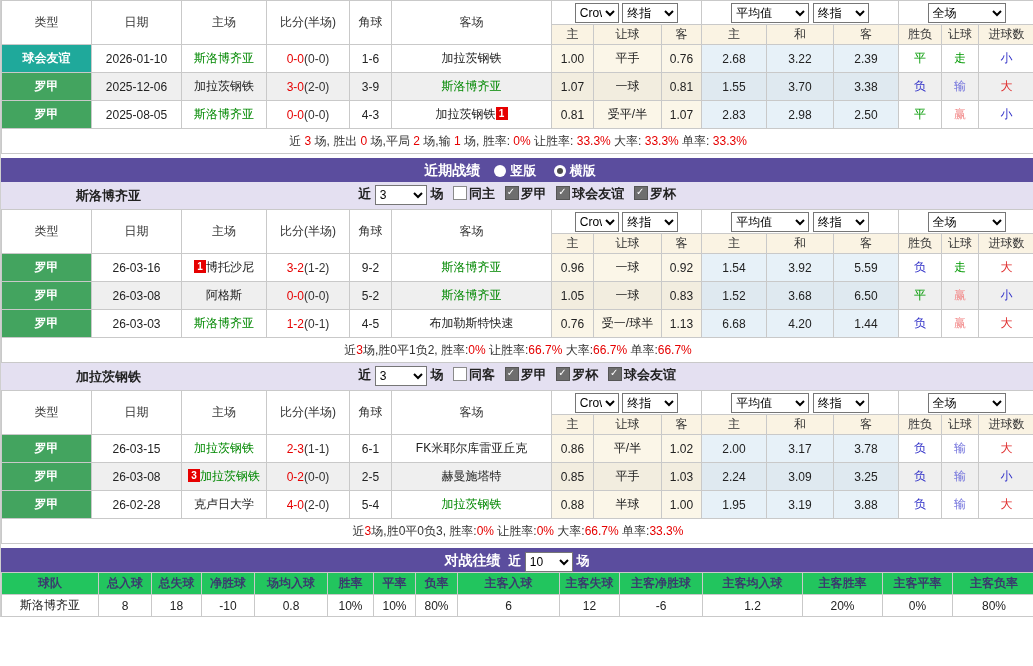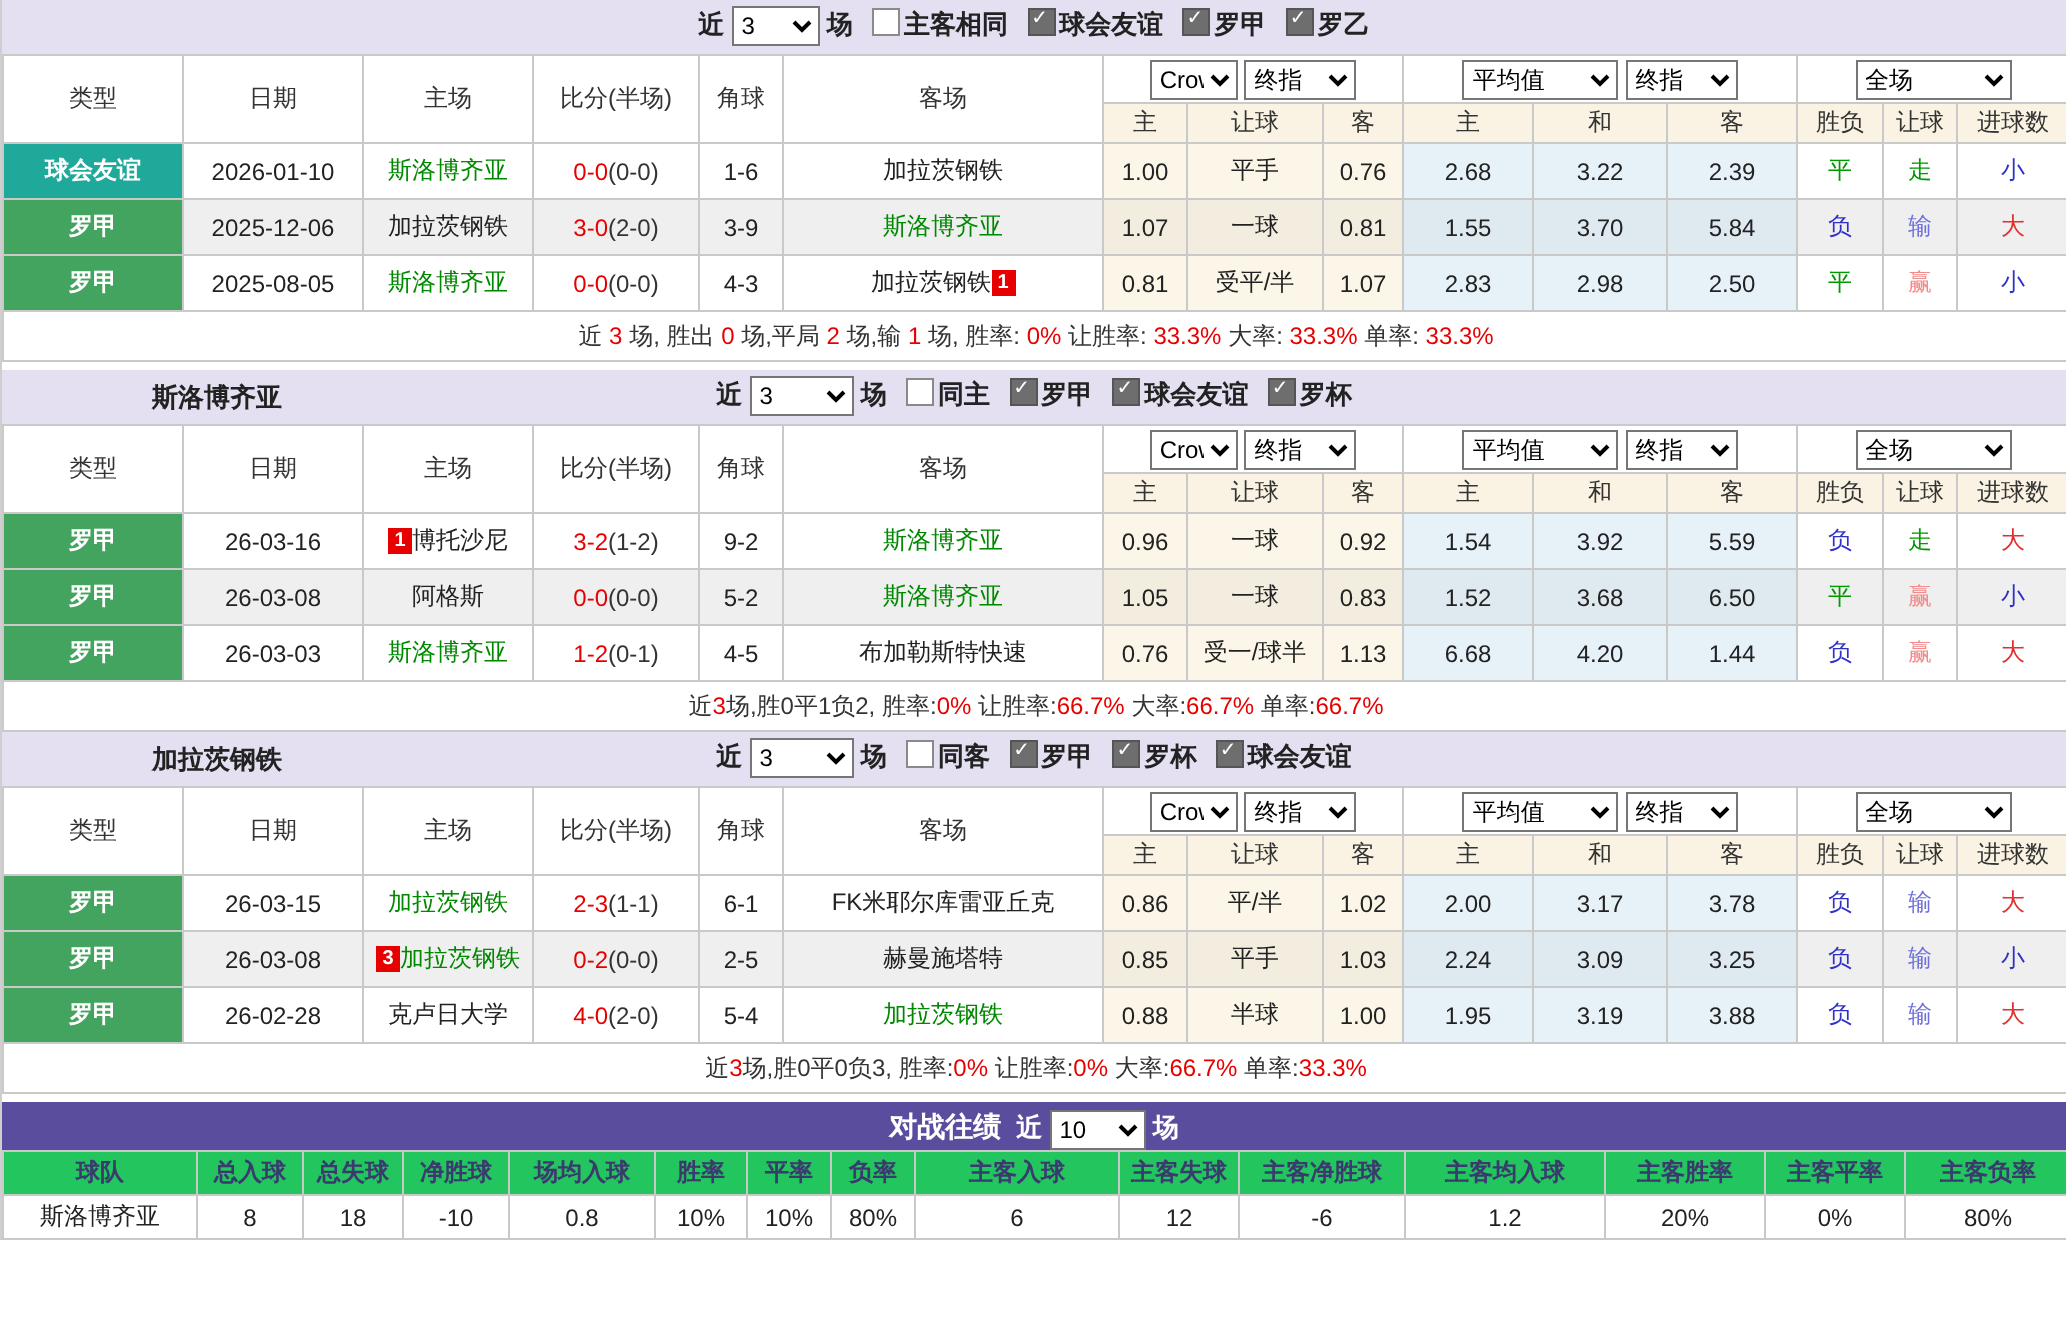--- a/index.html
+++ b/index.html
@@ -68,29 +68,20 @@
   .bt td{height:21px}
   .bt tr.bh td{background:#22c55e;color:#3A3A6E;font-weight:bold}
   .bt tr.r0 td{background:#fff;color:#222}
 </style>
 </head>
 <body>
 
 <div class="wrap">
 
 
-  <div class="filters">
-    <span>近</span>
-    <select class="sel-s1"><option>3</option></select>
-    <span>场</span>
-    <span class="cb" data-checked="false"></span><span>主客相同</span>
-    <span class="cb" data-checked="true"></span><span>球会友谊</span>
-    <span class="cb" data-checked="true"></span><span>罗甲</span>
-    <span class="cb" data-checked="true"></span><span>罗乙</span>
-  </div>
 
   <table>
     <colgroup>
         <col style="width:90px">
         <col style="width:90px">
         <col style="width:85px">
         <col style="width:83px">
         <col style="width:42px">
         <col style="width:160px">
         <col style="width:42px">
@@ -158,21 +149,21 @@
         <td>2025-12-06</td>
         <td><span class="tname" data-green="false">加拉茨钢铁</span></td>
         <td><span class="sc">3-0</span><span class="hf">(2-0)</span></td>
         <td>3-9</td>
         <td><span class="tname" data-green="true">斯洛博齐亚</span></td>
         <td class="cream">1.07</td>
         <td class="cream">一球</td>
         <td class="cream">0.81</td>
         <td class="blue">1.55</td>
         <td class="blue">3.70</td>
-        <td class="blue">5.84</td>
+        <td class="blue">3.38</td>
         <td class="c-blue">负</td>
         <td class="c-violet">输</td>
         <td class="c-red">大</td>
       </tr>
       <tr class="dr">
         <td class="typec type-green">罗甲</td>
         <td>2025-08-05</td>
         <td><span class="tname" data-green="true">斯洛博齐亚</span></td>
         <td><span class="sc">0-0</span><span class="hf">(0-0)</span></td>
         <td>4-3</td>
@@ -190,20 +181,27 @@
       <tr class="summary">
         <td colspan="15">
           <span>近 </span><span class="red">3</span><span> 场, 胜出 </span><span class="red">0</span><span> 场,平局 </span><span class="red">2</span><span> 场,输 </span><span class="red">1</span><span> 场, 胜率: </span><span class="red">0%</span><span> 让胜率: </span><span class="red">33.3%</span><span> 大率: </span><span class="red">33.3%</span><span> 单率: </span><span class="red">33.3%</span>
         </td>
       </tr>
     </tbody>
   </table>
 
   <div class="gap"></div>
 
+  <div class="bar">
+    <span>近期战绩</span>
+    <span class="radios">
+      <label><span class="radio" data-checked="false"></span><span>竖版</span></label>
+      <label><span class="radio" data-checked="true"></span><span>横版</span></label>
+    </span>
+  </div>
 
   <div class="teamrow">
     <span class="tlabel">斯洛博齐亚</span>
     <span class="near">近</span>
     <select class="sel-s2"><option>3</option></select>
     <span>场</span>
     <span class="cb" data-checked="false"></span><span>同主</span>
     <span class="cb" data-checked="true"></span><span>罗甲</span>
     <span class="cb" data-checked="true"></span><span>球会友谊</span>
     <span class="cb" data-checked="true"></span><span>罗杯</span>

